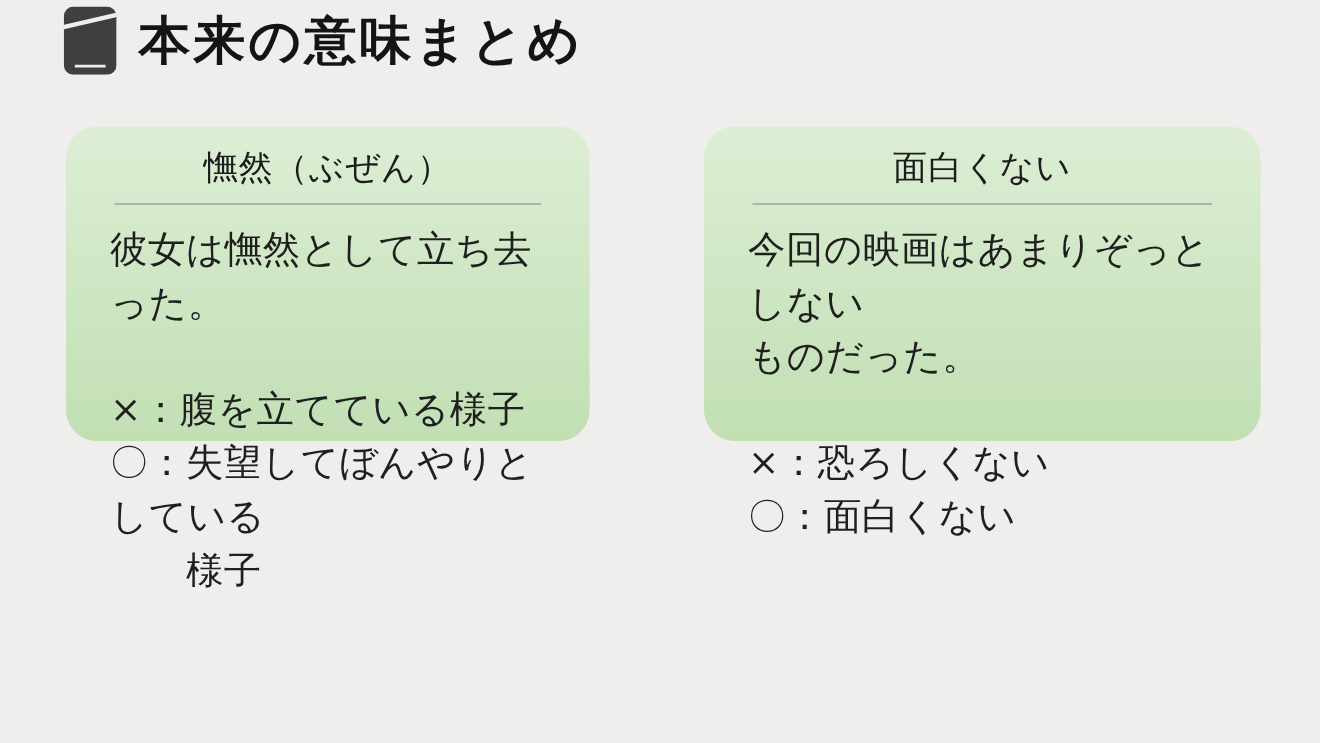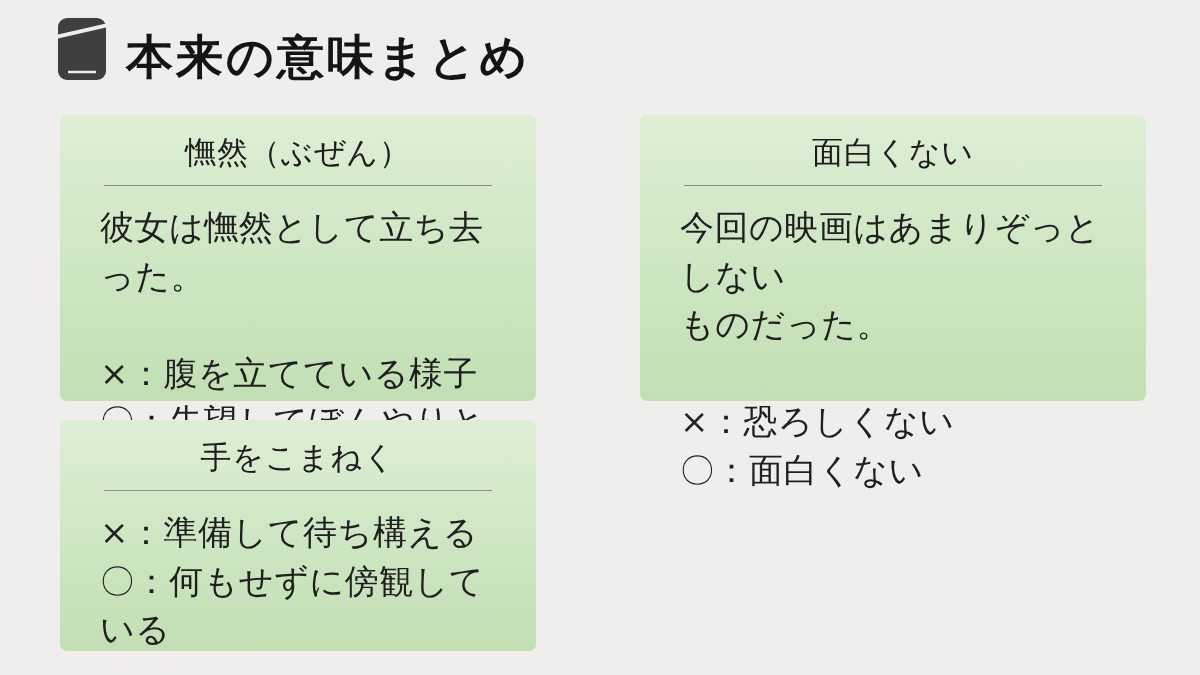--- a/index.html
+++ b/index.html
@@ -11,41 +11,41 @@
   .stage {
     position: relative;
     width: 1200px;
     height: 675px;
     background: #efeeec;
     overflow: hidden;
   }
   .header {
     position: absolute;
     left: 58px;
-    top: 18px;
+    top: 6px;
     display: flex;
-    align-items: flex-end;
+    align-items: center;
     gap: 20px;
   }
   .book-icon {
     width: 48px;
     height: 62px;
     flex: 0 0 auto;
   }
   .page-title {
     font-size: 47px;
     font-weight: 700;
     color: #141414;
     letter-spacing: 3px;
     line-height: 1;
   }
   .card {
     position: absolute;
     background: linear-gradient(180deg, #ddeed5 0%, #cde6c2 55%, #c2dfb4 100%);
-    border-radius: 7px;
+    border-radius: 28px;
     box-sizing: border-box;
   }
   .card-title {
     text-align: center;
     font-size: 31px;
     font-weight: 500;
     color: #1c1c1c;
     padding-top: 17px;
     letter-spacing: 1px;
   }
@@ -97,21 +97,15 @@
   <div class="card card-2">
     <div class="card-title">面白くない</div>
     <hr class="divider">
     <div class="card-body">今回の映画はあまりぞっとしない
 ものだった。
 
 ×：恐ろしくない
 〇：面白くない</div>
   </div>
 
-  <div class="card card-3">
-    <div class="card-title">手をこまねく</div>
-    <hr class="divider">
-    <div class="card-body">×：準備して待ち構える
-〇：何もせずに傍観している</div>
-  </div>
 
 
 </div>
 
 </body></html>

